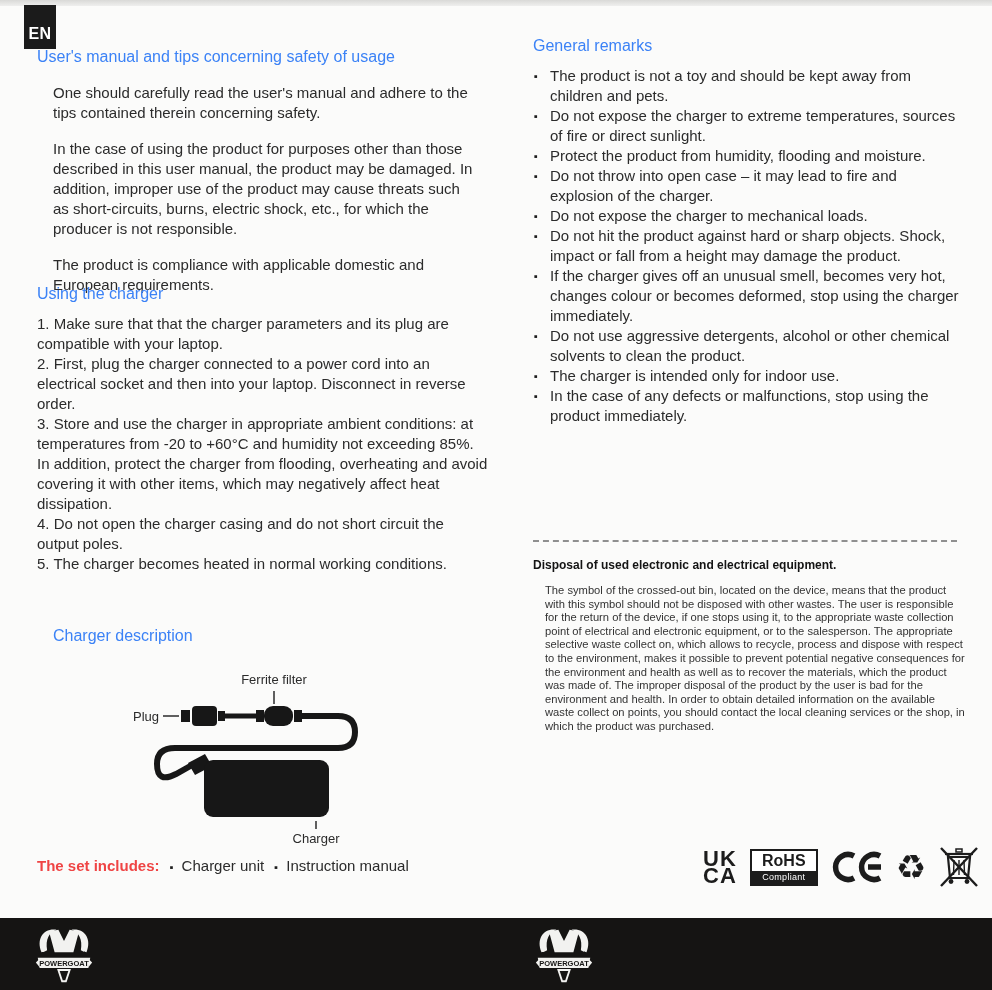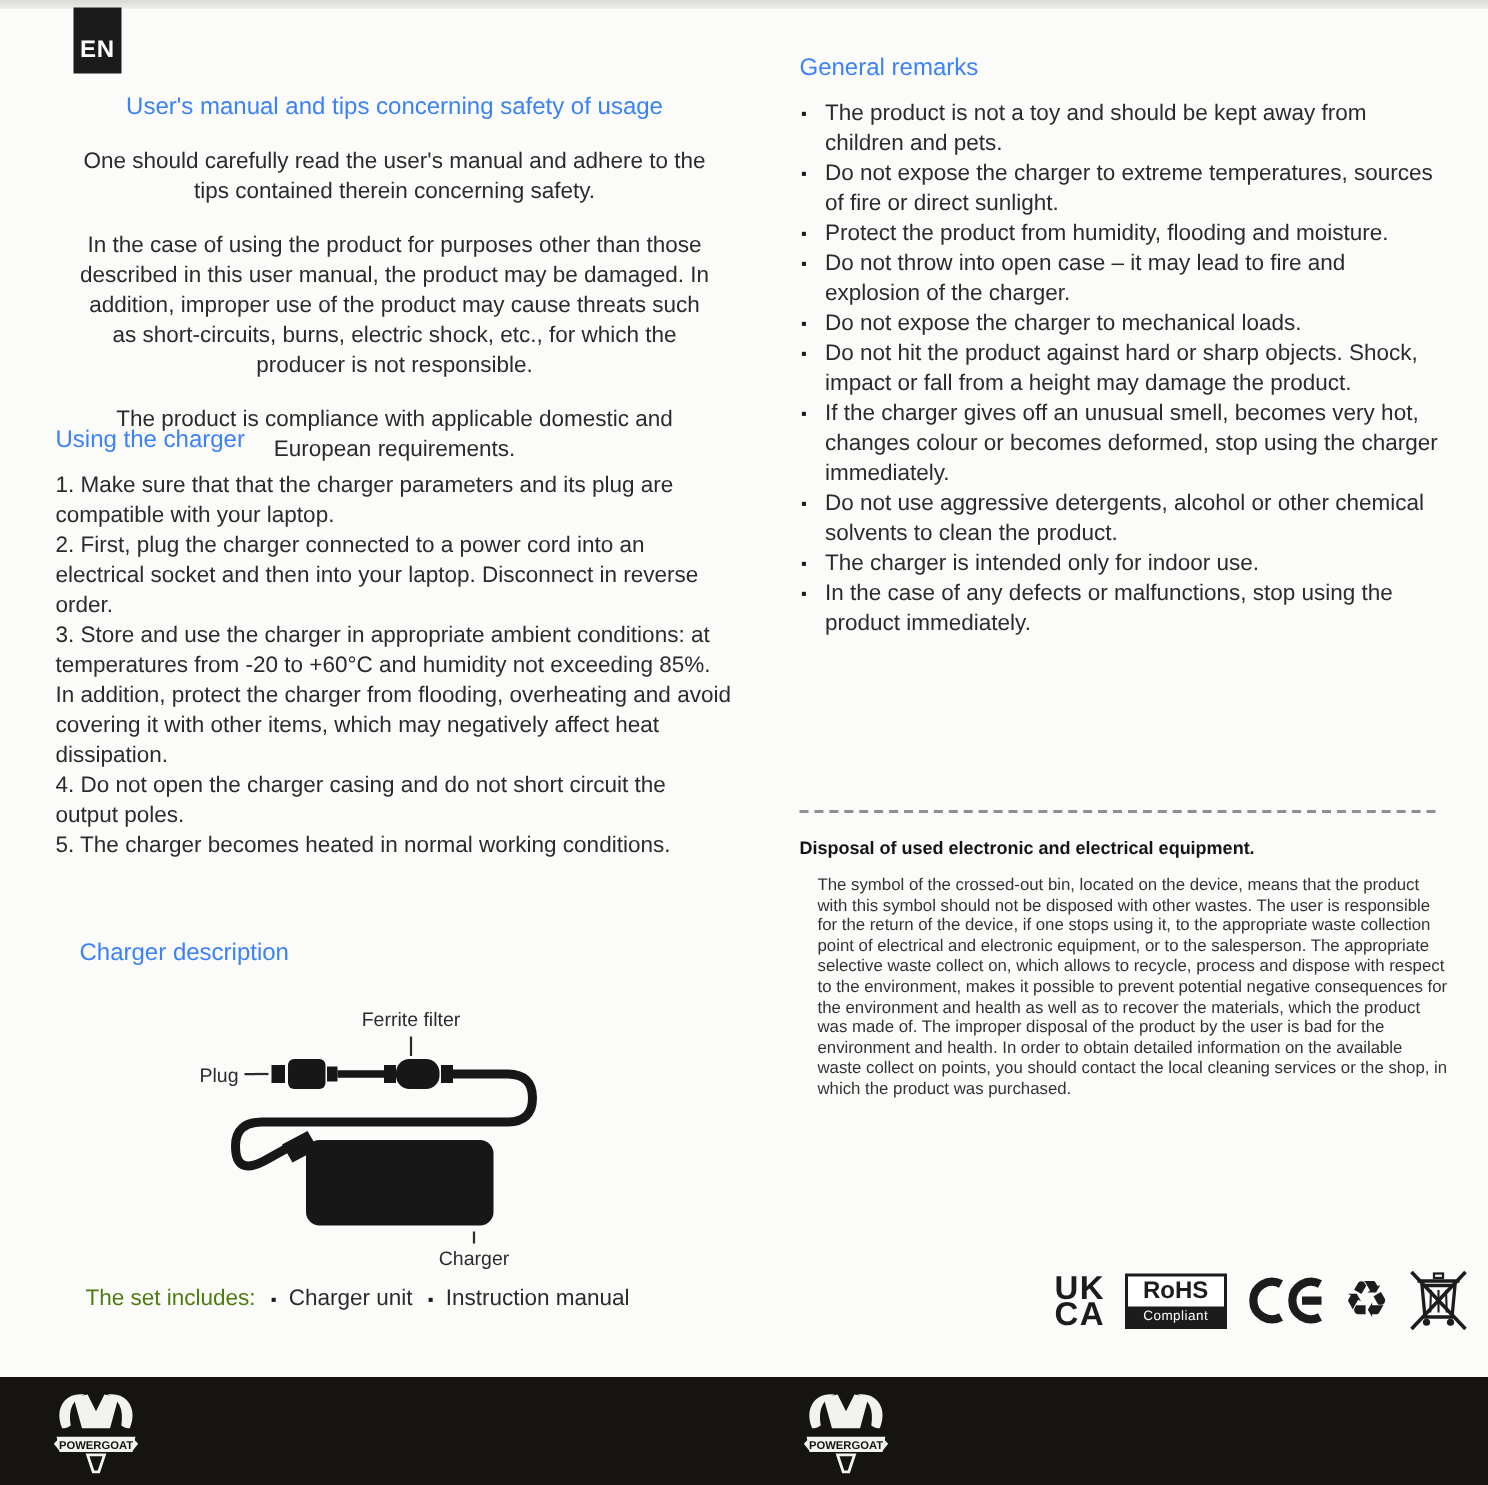--- a/index.html
+++ b/index.html
@@ -5,28 +5,28 @@
   html,body{margin:0;padding:0;background:#888;}
   .page{
     position:relative;width:992px;height:990px;margin:0 auto;
     background:#fbfbfa;overflow:hidden;
     font-family:"Liberation Sans","DejaVu Sans",sans-serif;
     color:#2b2b2b;
   }
   .scan-top{position:absolute;top:0;left:0;width:992px;height:6px;
     background:linear-gradient(#d9d9d7,#efefee);}
   
-  .en-badge{position:absolute;left:49px;top:5px;width:32px;height:44px;
+  .en-badge{position:absolute;left:24px;top:5px;width:32px;height:44px;
     background:#1b1b1b;display:flex;align-items:flex-end;justify-content:center;}
   .en-badge span{color:#fff;font-weight:700;font-size:16px;line-height:1;margin-bottom:7px;letter-spacing:.5px;}
   
   h2{font-size:16px;font-weight:400;color:#3b82f6;margin:0 0 10px 0;line-height:20px;}
   .body-txt{font-size:15px;line-height:20px;}
   .col-left-blk{position:absolute;left:37px;width:452px;}
-  .blk-safety{top:62px;text-align:center;}
+  .blk-safety{top:47px;}
   .blk-using{top:284px;}
   .blk-desc{top:626px;margin-left:16px;}
   .para{margin:16px;}
   .step{margin:0;}
   
   .col-right-blk{position:absolute;left:533px;width:426px;}
   .blk-remarks{top:36px;}
   .remarks-list{list-style:none;margin:4px 0 0 0;padding:0;font-size:15px;line-height:20px;}
   .remarks-list li{position:relative;padding-left:17px;margin:0;}
   .remarks-list li::before{content:"▪";position:absolute;left:1px;top:0;font-size:11px;line-height:20px;color:#1c1c1c;}
@@ -43,21 +43,21 @@
   .recycle{font-size:34px;line-height:34px;color:#1c1c1c;}
   
   .footer-bar{position:absolute;left:0;top:918px;width:992px;height:72px;background:#151413;padding-left:34px;}
   .goat{position:absolute;top:6px;width:58px;height:60px;}
   .goat-1{left:35px;} .goat-2{left:535px;}
   .goat text{font-family:"Liberation Sans","DejaVu Sans",sans-serif;}
   
   .diagram{display:block;margin-top:20px;}
   .diagram text{font-family:"Liberation Sans","DejaVu Sans",sans-serif;fill:#2b2b2b;}
   .set-includes{position:absolute;left:37px;top:856px;font-size:15px;line-height:20px;}
-  .set-includes .lbl{font-weight:400;color:#4d7c0f;margin-left:20px;}
+  .set-includes .lbl{font-weight:700;color:#ef4444;}
   .set-includes .item{margin-left:6px;}
   .set-includes .item::before{content:"▪";font-size:11px;margin-right:8px;color:#1c1c1c;}
 </style>
 </head>
 <body>
 
 <div class="page">
   <div class="scan-top"></div>
 
   <div class="en-badge">

